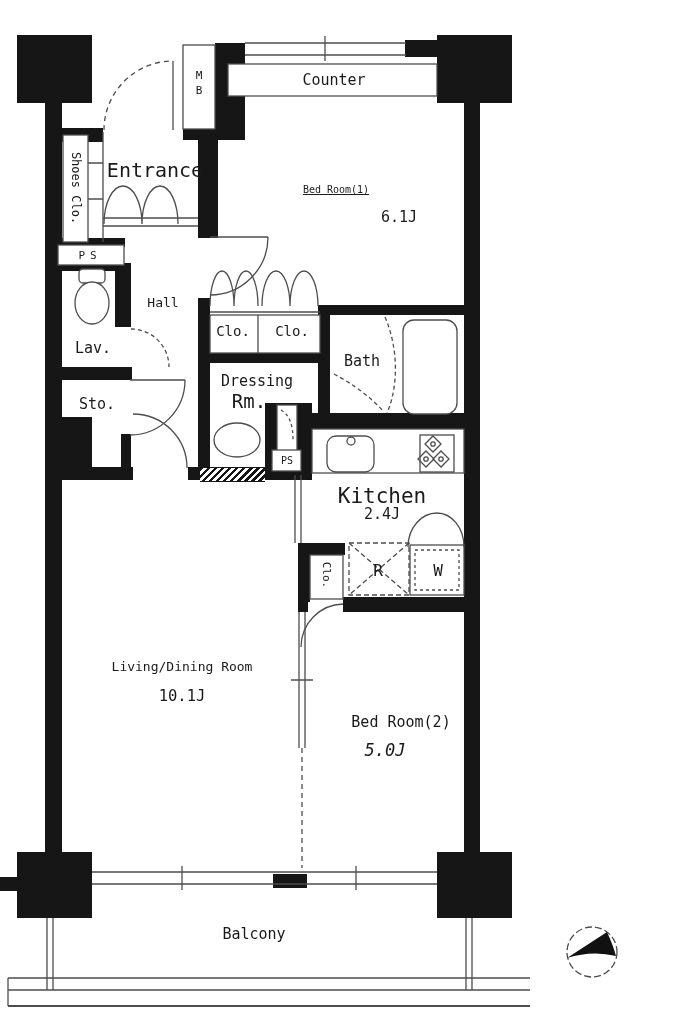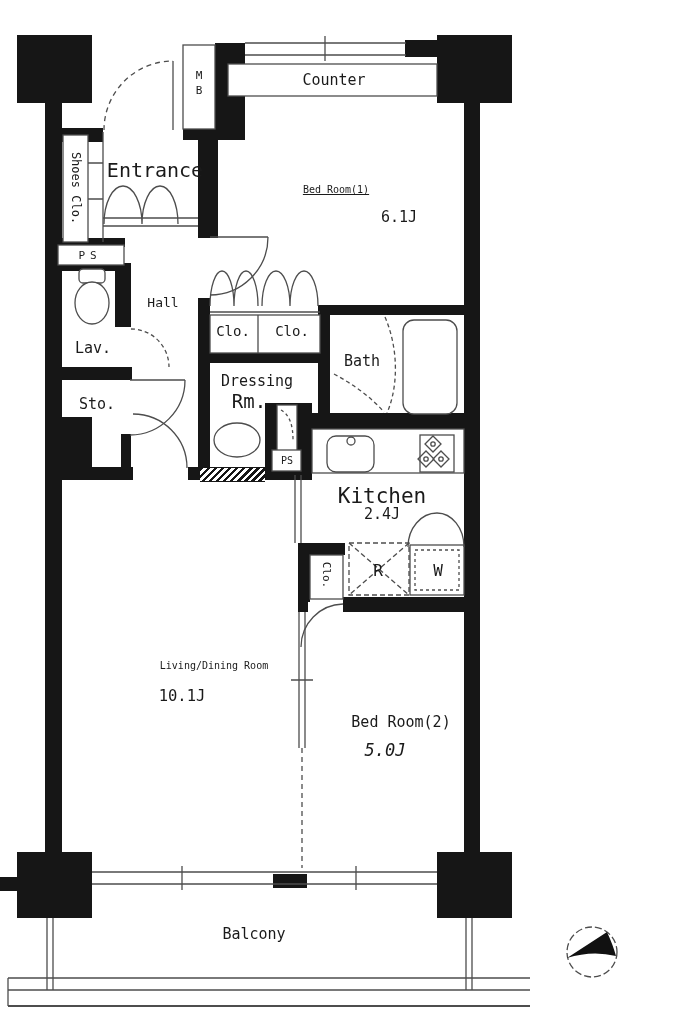--- a/index.html
+++ b/index.html
@@ -178,19 +178,19 @@
   <div class="lbl" style="left:292px;top:331px;font-size:14px;">Clo.</div>
   <div class="lbl" style="left:362px;top:361px;font-size:15px;">Bath</div>
   <div class="lbl" style="left:257px;top:381px;font-size:15px;">Dressing</div>
   <div class="lbl" style="left:229px;top:401px;font-size:19px;margin-left:20px;">Rm.</div>
   <div class="lbl" style="left:287px;top:461px;font-size:10px;">PS</div>
   <div class="lbl" style="left:382px;top:496px;font-size:21px;">Kitchen</div>
   <div class="lbl" style="left:382px;top:514px;font-size:15px;">2.4J</div>
   <div class="lbl vrot" style="left:326px;top:575px;font-size:11px;">Clo.</div>
   <div class="lbl" style="left:378px;top:571px;font-size:16px;">R</div>
   <div class="lbl" style="left:438px;top:571px;font-size:16px;">W</div>
-  <div class="lbl" style="left:182px;top:666px;font-size:10px;margin-left:32px;">Living/Dining Room</div>
+  <div class="lbl" style="left:182px;top:666px;font-size:13px;">Living/Dining Room</div>
   <div class="lbl" style="left:182px;top:697px;font-size:15.5px;">10.1J</div>
   <div class="lbl" style="left:401px;top:722px;font-size:15px;">Bed Room(2)</div>
   <div class="lbl" style="left:385px;top:750px;font-size:17px;font-style:italic;">5.0J</div>
   <div class="lbl" style="left:254px;top:934px;font-size:15px;">Balcony</div>
 
 </div>
 
 </body></html>

